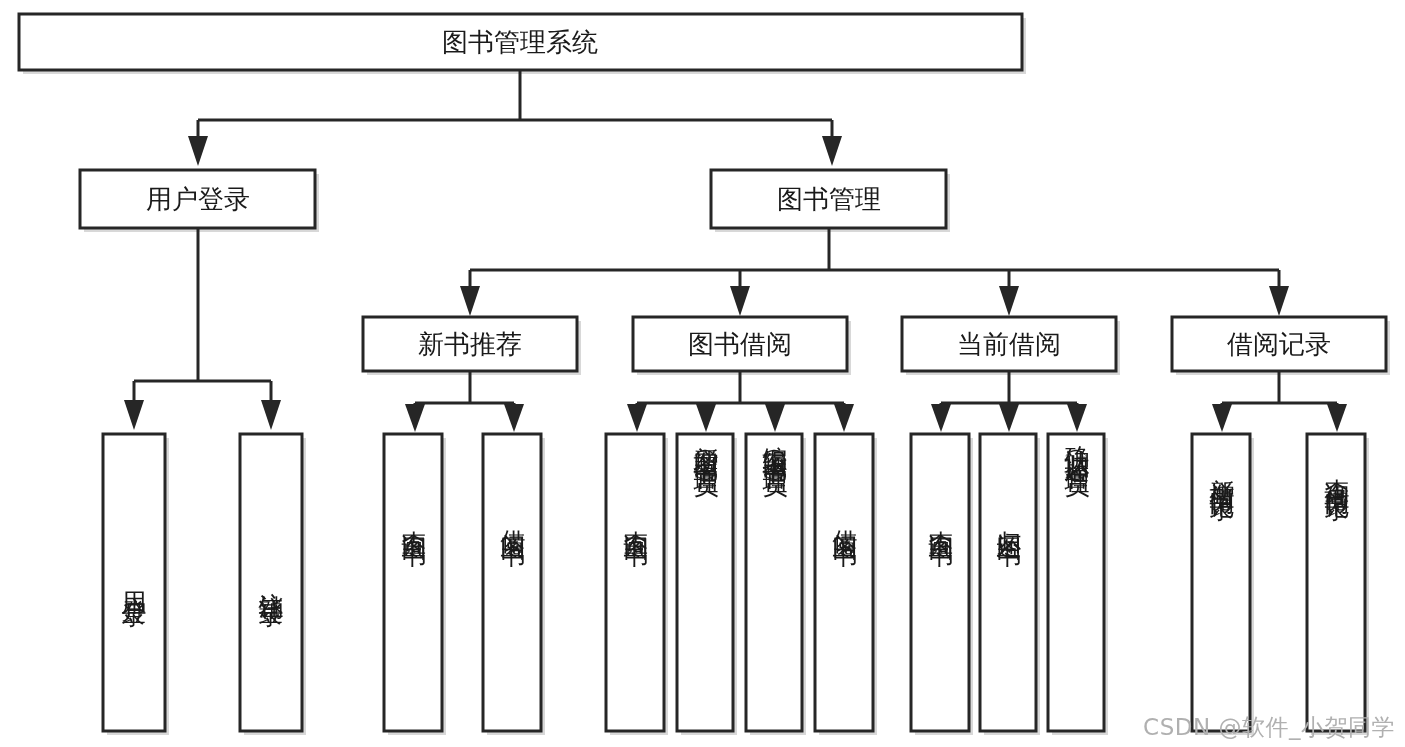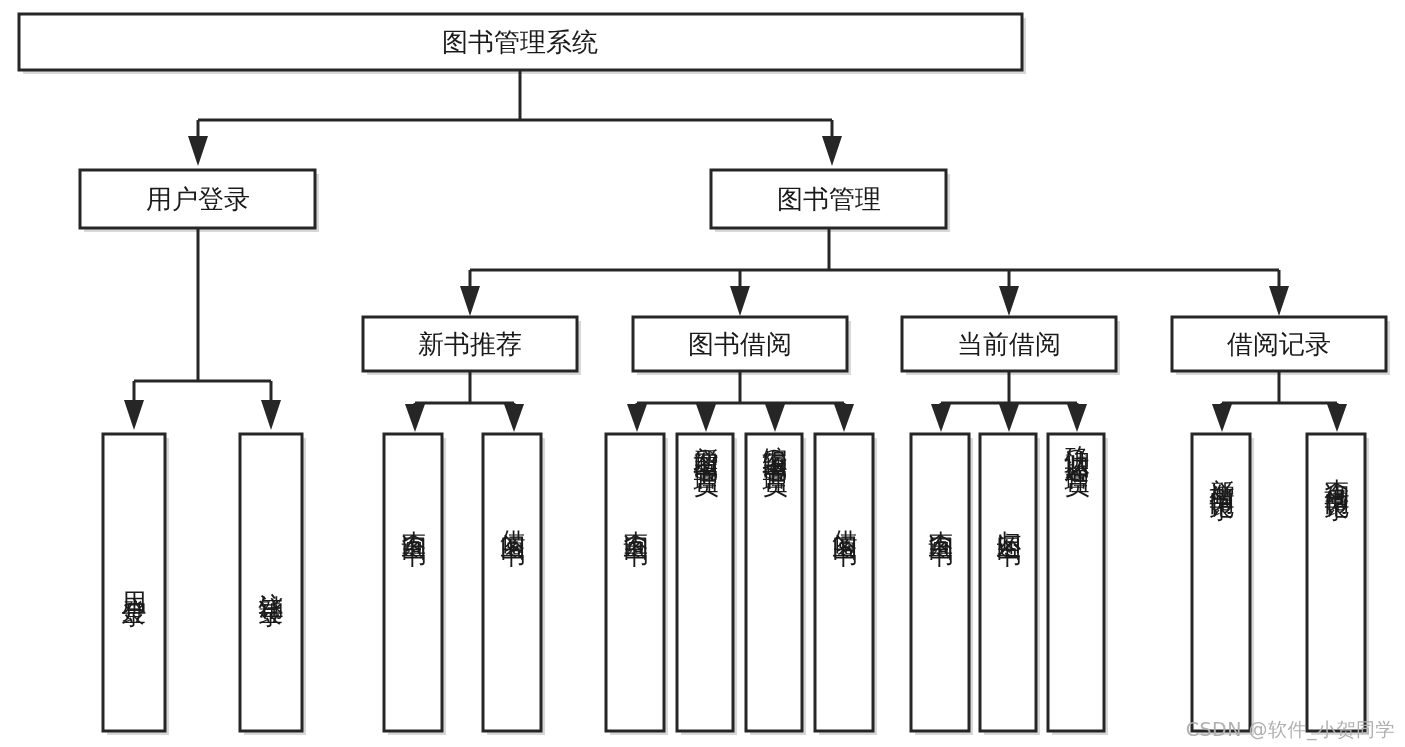--- a/index.html
+++ b/index.html
@@ -54,21 +54,21 @@
     text-anchor: middle;
     writing-mode: vertical-rl;
     glyph-orientation-vertical: 0;
     letter-spacing: 4px;
   }
   .watermark {
     position: absolute;
     right: 10px;
     bottom: 4px;
     font-family: "DejaVu Sans", "Liberation Sans", sans-serif;
-    font-size: 19px;
+    font-size: 23px;
     color: #b0b0b0;
     white-space: nowrap;
     letter-spacing: 0.5px;
   }
 </style>
 </head>
 <body>
 
 <svg id="diagram" viewBox="0 0 1405 747">
 

